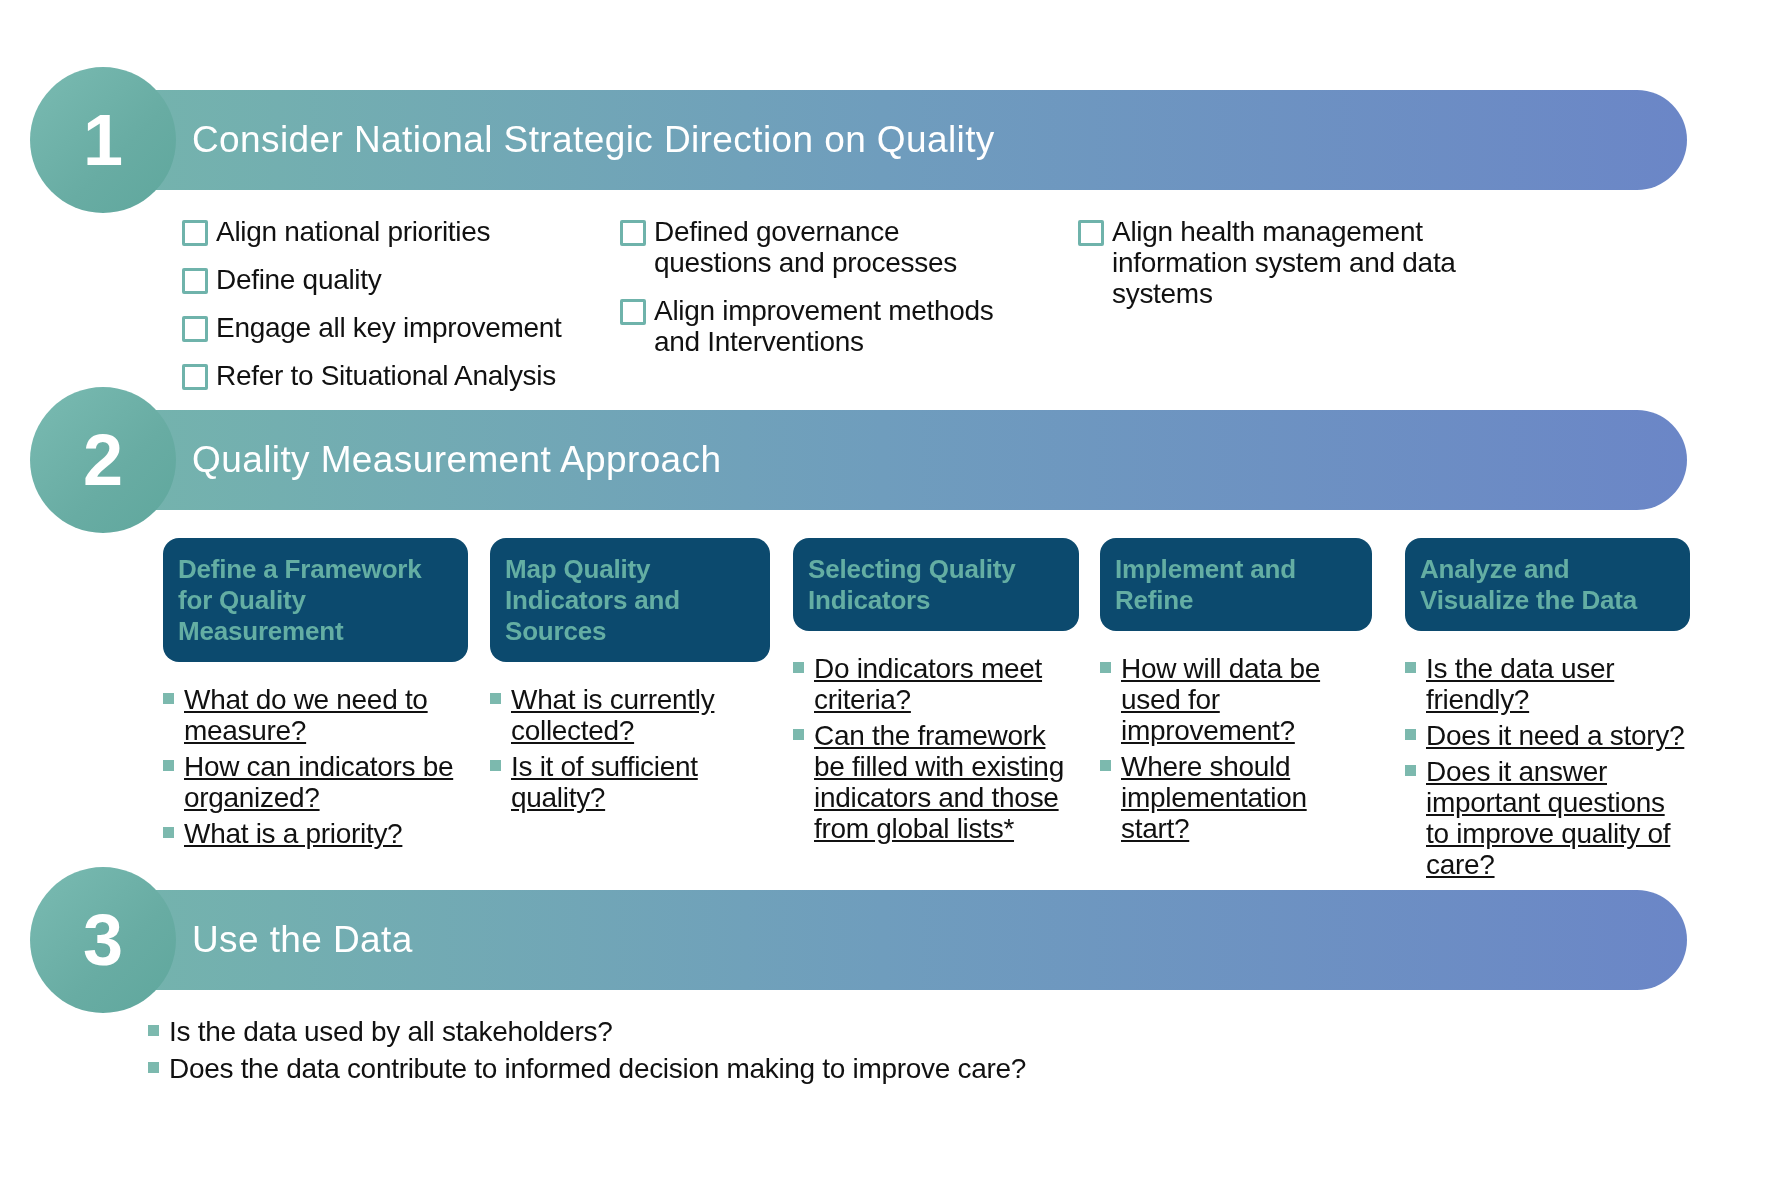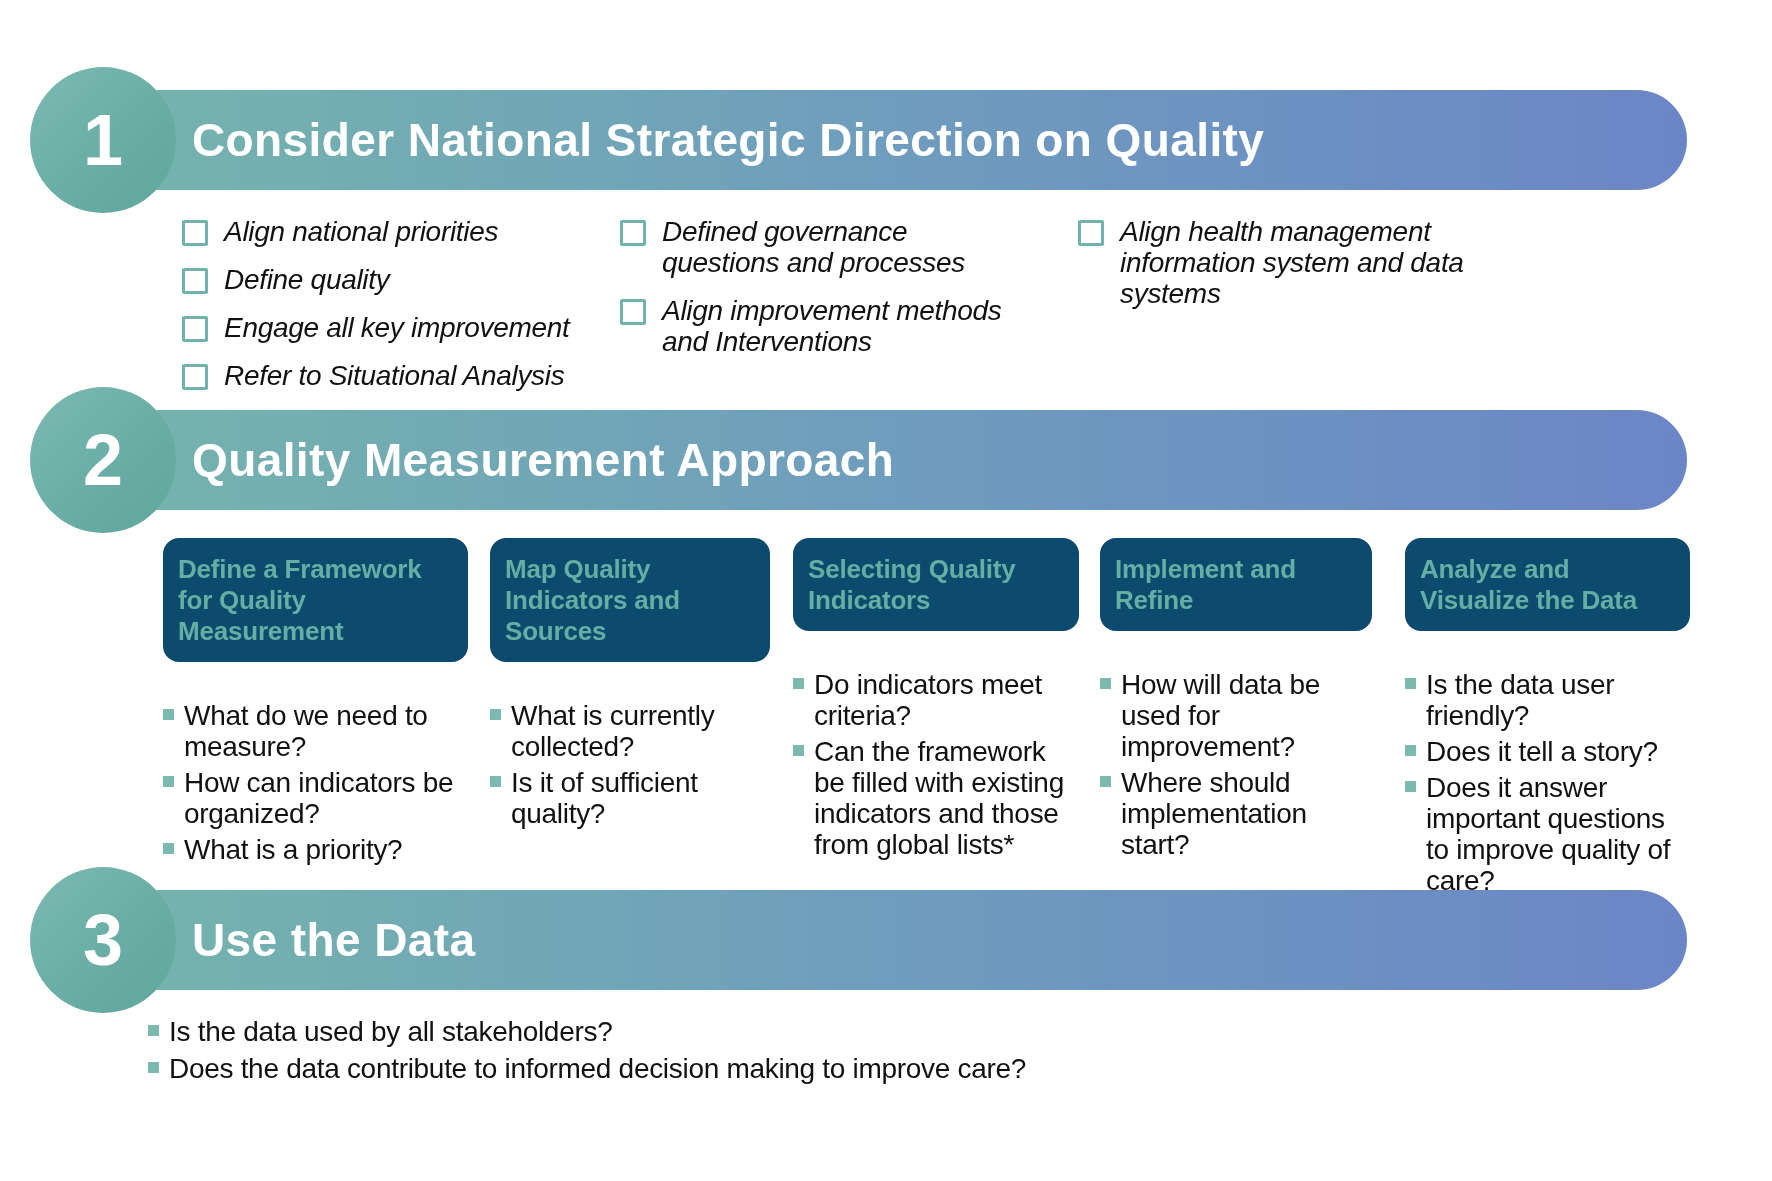--- a/index.html
+++ b/index.html
@@ -22,48 +22,48 @@
   
   .banner{
     position:absolute;left:140px;width:1547px;height:100px;
     border-radius:0 52px 52px 0;
     background:linear-gradient(90deg,#74b3ad 0%,#6f9dbd 48%,#6b86c7 100%);
     display:flex;align-items:center;
     padding-left:52px;box-sizing:border-box;z-index:2;
   }
   .banner.b1{top:90px}.banner.b2{top:410px}.banner.b3{top:890px}
   .banner-title{
-    color:#ffffff;font-size:46px;font-weight:700;letter-spacing:.4px;
+    color:#ffffff;font-size:37px;font-weight:400;letter-spacing:.4px;
   }
   
   .checkcol{position:absolute;top:216px;}
   .checkcol.cc1{left:182px;width:415px}
   .checkcol.cc2{left:620px;width:400px}
   .checkcol.cc3{left:1078px;width:400px}
-  .check-item{display:flex;gap:16px;margin-bottom:17px;font-style:italic;}
+  .check-item{display:flex;gap:8px;margin-bottom:17px;}
   .checkbox{
     width:20px;height:20px;border:3px solid #6fb3ab;border-radius:2px;
     background:#ffffff;flex-shrink:0;margin-top:4px;
   }
   .check-text{font-size:28px;line-height:31px;letter-spacing:-0.3px;}
   
   .cardcol{position:absolute;top:538px;}
   .cardcol.k1{left:163px;width:305px}
   .cardcol.k2{left:490px;width:280px}
   .cardcol.k3{left:793px;width:286px}
   .cardcol.k4{left:1100px;width:272px}
   .cardcol.k5{left:1405px;width:285px}
   .card{
     background:#0c4a6e;border-radius:16px;
     padding:16px 15px 15px 15px;box-sizing:border-box;
   }
   .card-title{
     color:#64aea3;font-size:26px;line-height:31px;font-weight:700;letter-spacing:-0.2px;
   }
-  .bullets{margin-top:38px;}
+  .bullets{margin-top:22px;text-decoration:underline;}
   .bullet-item{display:flex;gap:10px;margin-bottom:5px;}
   .bullet-sq{
     width:11px;height:11px;background:#7cb9ae;flex-shrink:0;margin-top:9px;
   }
   .bullet-text{font-size:28px;line-height:31px;letter-spacing:-0.3px;}
   
   .uselist{position:absolute;left:148px;top:1016px;width:1150px;}
   .uselist .bullet-item{margin-bottom:6px;}
 </style>
 </head>
@@ -194,21 +194,21 @@
     <div class="card">
       <div class="card-title">Analyze and Visualize the Data</div>
     </div>
     <div class="bullets">
       <div class="bullet-item">
         <span class="bullet-sq"></span>
         <span class="bullet-text">Is the data user friendly?</span>
       </div>
       <div class="bullet-item">
         <span class="bullet-sq"></span>
-        <span class="bullet-text">Does it tell a story?</span>
+        <span class="bullet-text">Does it need a story?</span>
       </div>
       <div class="bullet-item">
         <span class="bullet-sq"></span>
         <span class="bullet-text">Does it answer important questions to improve quality of care?</span>
       </div>
     </div>
   </div>
 
   <div class="banner b3">
     <span class="banner-title">Use the Data</span>

